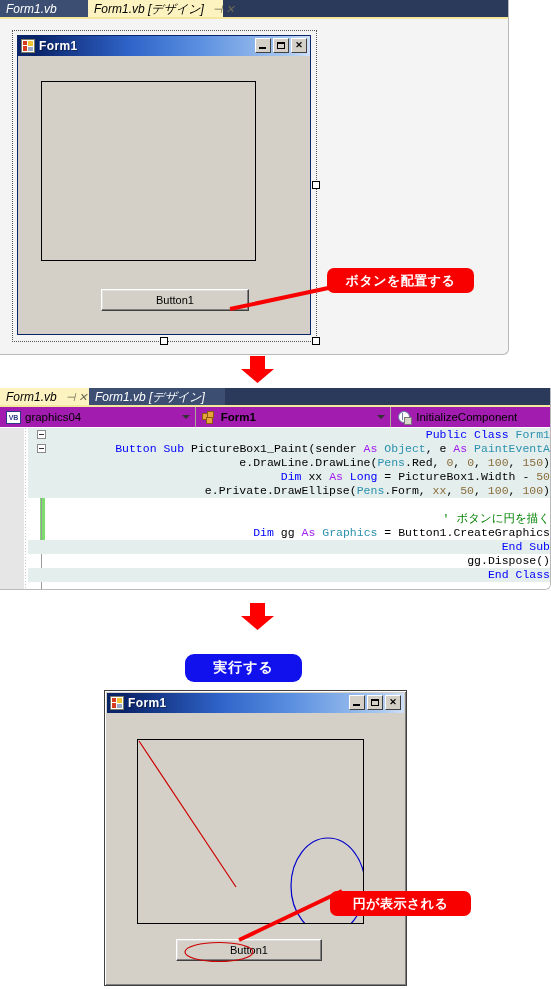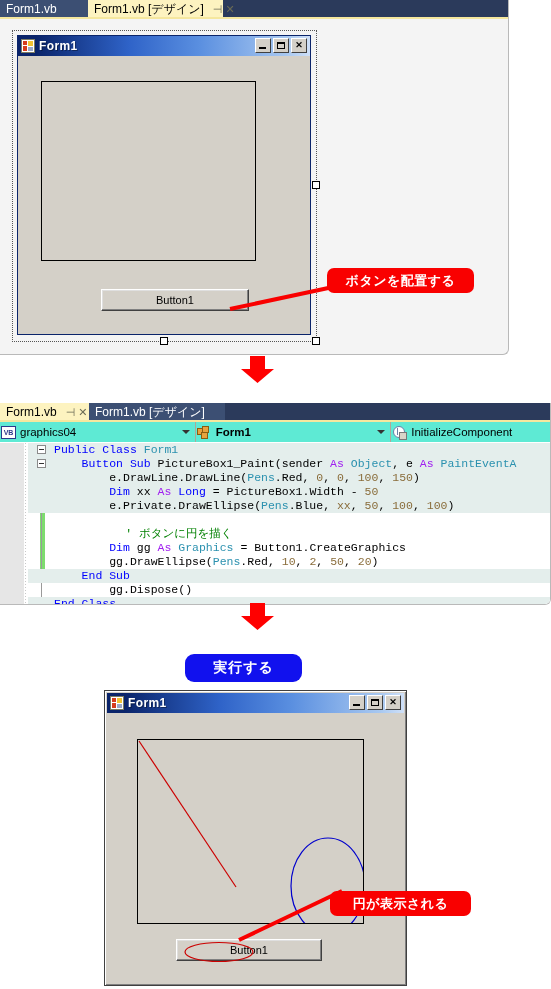--- a/index.html
+++ b/index.html
@@ -30,20 +30,21 @@
   .vs-tabstrip .underline{
     position:absolute;left:0;bottom:0;height:2px;width:100%;background:#f5e79e;
   }
   .vs-tab{
     position:absolute;top:0;height:19px;
     line-height:18px;
     font-size:12px;
     padding:0 6px;
     box-sizing:border-box;
     white-space:nowrap;
+    font-style:italic;
   }
   .vs-tab.inactive{ background:#3c4f73;color:#ffffff; }
   .vs-tab.active{ background:#fdf3c0;color:#000000; }
   .tab-icons{ display:inline-block;margin-left:6px;color:#6b6b55;font-size:11px; }
   .tab-icons span{margin-left:3px;}
 
   #designer-canvas{
     position:absolute;left:12px;top:30px;
     width:305px;height:312px;
   }
@@ -124,42 +125,42 @@
     box-sizing:border-box;
     z-index:20;
   }
   .leader{position:absolute;z-index:19;pointer-events:none;}
 
   
   .bigarrow{position:absolute;z-index:5;}
 
   
   #code-panel{
-    position:absolute;left:0;top:403px;width:551px;height:202px;
+    position:absolute;left:0;top:388px;width:551px;height:202px;
     background:#ffffff;
     border:1px solid #b9b9b9;border-top:none;border-left:none;
     border-radius:0 0 6px 0;
     box-sizing:border-box;
     overflow:hidden;
   }
   #code-panel .vs-tabstrip{background:#2b3a5b;}
   .cmbbar{
     position:absolute;left:0;top:19px;height:20px;width:100%;
     background:#ece9d8;
     border-bottom:1px solid #aca899;
     box-sizing:border-box;
     display:flex;align-items:stretch;
   }
   .cmb{
-    position:relative;height:20px;background:#5eead4;
+    position:relative;height:20px;background:#a21caf;
     border-right:1px solid #aca899;
     display:flex;align-items:center;
     font-size:11.5px;color:#000;
     box-sizing:border-box;
-    padding-left:1px;
+    padding-left:6px;
   }
   .cmb .arr{
     position:absolute;right:5px;top:8px;
     width:0;height:0;border-left:4px solid transparent;border-right:4px solid transparent;border-top:4px solid #333;
   }
   .cmb-ico{width:15px;height:13px;margin-right:4px;flex:0 0 15px;position:relative;}
   .ico-vb{
     border:1px solid #2b3a8b;background:#ffffff;color:#2b3a8b;
     font-size:7px;font-weight:bold;text-align:center;line-height:11px;
     box-sizing:border-box;
@@ -185,20 +186,21 @@
   .gutter-dots{position:absolute;left:24px;top:0;bottom:0;width:4px;background:#ffffff;
     background-image:repeating-linear-gradient(to bottom,#c9c9c9 0 1px,transparent 1px 3px);
     background-size:1px 3px;background-repeat:repeat-y;background-position:1px 0;}
   .changebar{position:absolute;left:40px;width:5px;background:#7ddc6e;}
   .code-lines{position:absolute;left:28px;top:0;right:0;bottom:0;font-family:"Liberation Mono",monospace;}
   .cline{
     position:relative;height:14px;line-height:14px;
     font-size:11.5px;white-space:pre;
     padding-left:26px;
     box-sizing:border-box;
+    text-align:right;
   }
   .cline.hl{background:#e4eeec;}
   .boxminus{
     position:absolute;left:9px;top:2px;width:9px;height:9px;
     border:1px solid #8a8a8a;background:#ffffff;box-sizing:border-box;
   }
   .boxminus:after{content:"";position:absolute;left:1px;top:3px;width:5px;height:1px;background:#333;}
   .vline{position:absolute;left:13px;width:1px;background:#9a9a9a;}
   .kw{color:#0000ff;}
   .ty{color:#2b91af;}
@@ -329,25 +331,24 @@
       <div class="gutter-outer"></div>
       <div class="gutter-dots"></div>
       <div class="changebar" style="top:70px;height:56px;"></div>
       <div class="vline" style="left:41px;top:14px;height:139px;"></div>
       <div class="vline" style="left:41px;top:153px;height:8px;"></div>
       <div class="code-lines">
           <div class="cline hl"><span class="boxminus"></span><span></span><span class="kw">Public </span><span class="kw">Class </span><span class="ty">Form1</span></div>
           <div class="cline hl"><span class="boxminus"></span><span>    </span><span class="kw">Button </span><span class="kw">Sub </span><span class="pl">PictureBox1_Paint(sender </span><span class="mod">As </span><span class="ty">Object</span><span class="pl">, e </span><span class="mod">As </span><span class="ty">PaintEventA</span></div>
           <div class="cline hl"><span>        </span><span class="pl">e.DrawLine.DrawLine(</span><span class="ty">Pens</span><span class="pl">.Red, </span><span class="num">0</span><span class="pl">, </span><span class="num">0</span><span class="pl">, </span><span class="num">100</span><span class="pl">, </span><span class="num">150</span><span class="pl">)</span></div>
           <div class="cline hl"><span>        </span><span class="kw">Dim </span><span class="pl">xx </span><span class="mod">As </span><span class="kw">Long</span><span class="pl"> = PictureBox1.Width - </span><span class="num">50</span></div>
-          <div class="cline hl"><span>        </span><span class="pl">e.Private.DrawEllipse(</span><span class="ty">Pens</span><span class="pl">.Blue, </span><span class="num">xx</span><span class="pl">, </span><span class="num">50</span><span class="pl">, </span><span class="num">100</span><span class="pl">, </span><span class="num">100</span><span class="pl">)</span></div>
+          <div class="cline hl"><span>        </span><span class="pl">e.Private.DrawEllipse(</span><span class="ty">Pens</span><span class="pl">.Form, </span><span class="num">xx</span><span class="pl">, </span><span class="num">50</span><span class="pl">, </span><span class="num">100</span><span class="pl">, </span><span class="num">100</span><span class="pl">)</span></div>
           <div class="cline"><span>        </span></div>
           <div class="cline"><span>        </span><span class="cm">' ボタンに円を描く</span></div>
           <div class="cline"><span>        </span><span class="kw">Dim </span><span class="pl">gg </span><span class="mod">As </span><span class="ty">Graphics</span><span class="pl"> = Button1.CreateGraphics</span></div>
-          <div class="cline"><span>        </span><span class="pl">gg.DrawEllipse(</span><span class="ty">Pens</span><span class="pl">.Red, </span><span class="num">10</span><span class="pl">, </span><span class="num">2</span><span class="pl">, </span><span class="num">50</span><span class="pl">, </span><span class="num">20</span><span class="pl">)</span></div>
           <div class="cline hl"><span>    </span><span class="kw">End </span><span class="kw">Sub</span></div>
           <div class="cline"><span>        </span><span class="pl">gg.Dispose()</span></div>
           <div class="cline hl"><span></span><span class="kw">End </span><span class="kw">Class</span></div>
         </div>
     </div>
   </div>
 
   <svg class="bigarrow" style="left:240px;top:603px;width:35px;height:28px;" width="35" height="28" viewBox="0 0 35 28">
     <polygon points="10,0 25,0 25,13 34,13 17.5,27 1,13 10,13" fill="#ff0000"></polygon>
   </svg>

